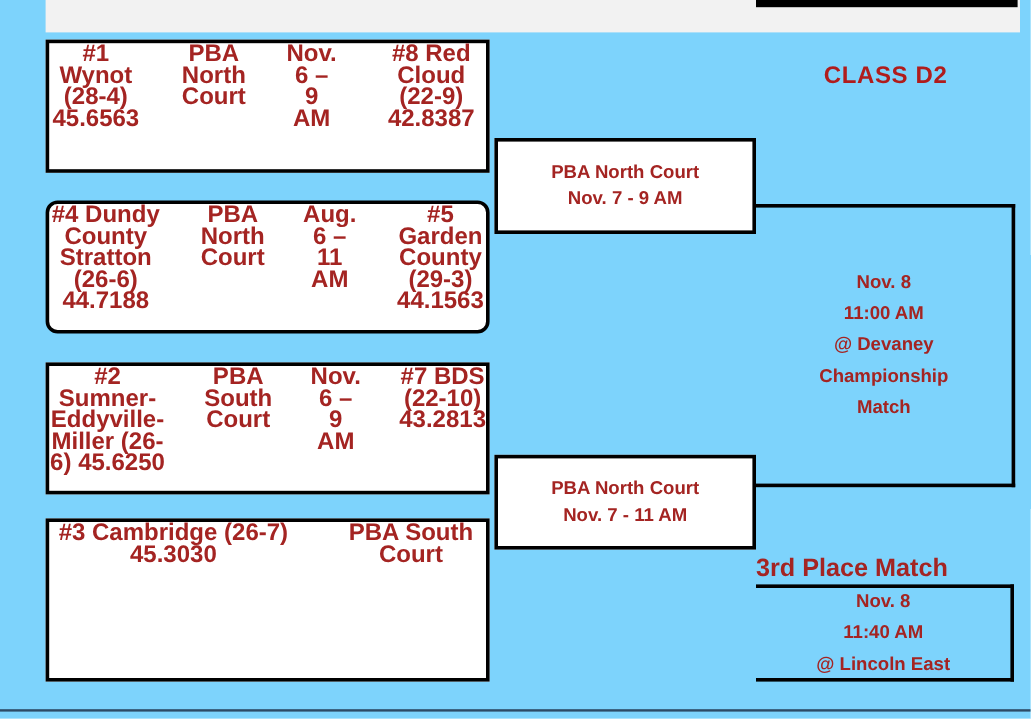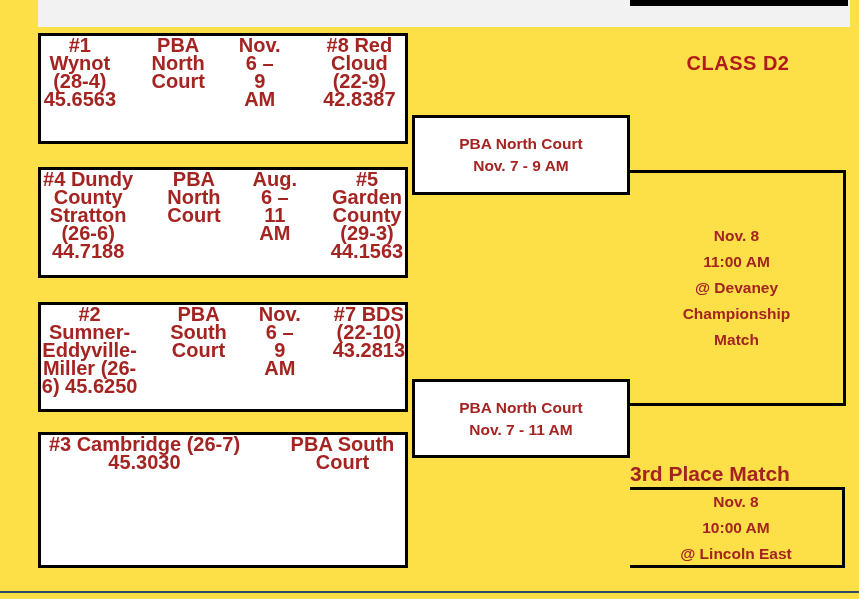--- a/index.html
+++ b/index.html
@@ -1,17 +1,17 @@
 <!DOCTYPE html>
 <html><head>
 <meta charset="utf-8">
 <style>
   html,body{margin:0;padding:0;background:#ffffff;}
   .stage{
-    position:relative;width:859px;height:599px;overflow:hidden;background:#fde047;
+    position:relative;width:859px;height:599px;overflow:hidden;background:#7dd3fc;
     font-family:"Liberation Sans","DejaVu Sans",sans-serif;font-weight:bold;
     color:#A42422;
   }
   .gray-band{position:absolute;left:38px;top:0;width:812px;height:27px;background:#F2F2F2;}
   .black-bar{position:absolute;left:630px;top:0;width:218px;height:6px;background:#000000;}
   .class-title{
     position:absolute;left:648px;top:52px;width:180px;text-align:center;
     font-size:20px;letter-spacing:0.5px;color:#B01C1C;
   }
   .r1box{
@@ -57,21 +57,21 @@
 
   <div class="class-title">CLASS D2</div>
 
   <div class="r1box" style="top:33px;height:111px;">
     <div>#1 Wynot (28-4) 45.6563</div>
     <div>PBA North Court</div>
     <div>Nov. 6 – 9 AM</div>
     <div>#8 Red Cloud (22-9) 42.8387</div>
   </div>
 
-  <div class="r1box" style="top:167px;height:111px;">
+  <div class="r1box" style="top:167px;height:111px;border-radius:10px;">
     <div>#4 Dundy County Stratton (26-6) 44.7188</div>
     <div>PBA North Court</div>
     <div>Aug. 6 – 11 AM</div>
     <div>#5 Garden County (29-3) 44.1563</div>
   </div>
 
   <div class="r1box" style="top:302px;height:110px;">
     <div>#2 Sumner-Eddyville-Miller (26-6) 45.6250</div>
     <div>PBA South Court</div>
     <div>Nov. 6 – 9 AM</div>
@@ -98,19 +98,19 @@
     <div class="line">11:00 AM</div>
     <div class="line">@ Devaney</div>
     <div class="line">Championship</div>
     <div class="line">Match</div>
   </div>
 
   <div class="third-label">3rd Place Match</div>
 
   <div class="third-box">
     <div class="line">Nov. 8</div>
-    <div class="line">10:00 AM</div>
+    <div class="line">11:40 AM</div>
     <div class="line">@ Lincoln East</div>
   </div>
 
   <div class="blue-rule"></div>
 
 </div>
 
 </body></html>

